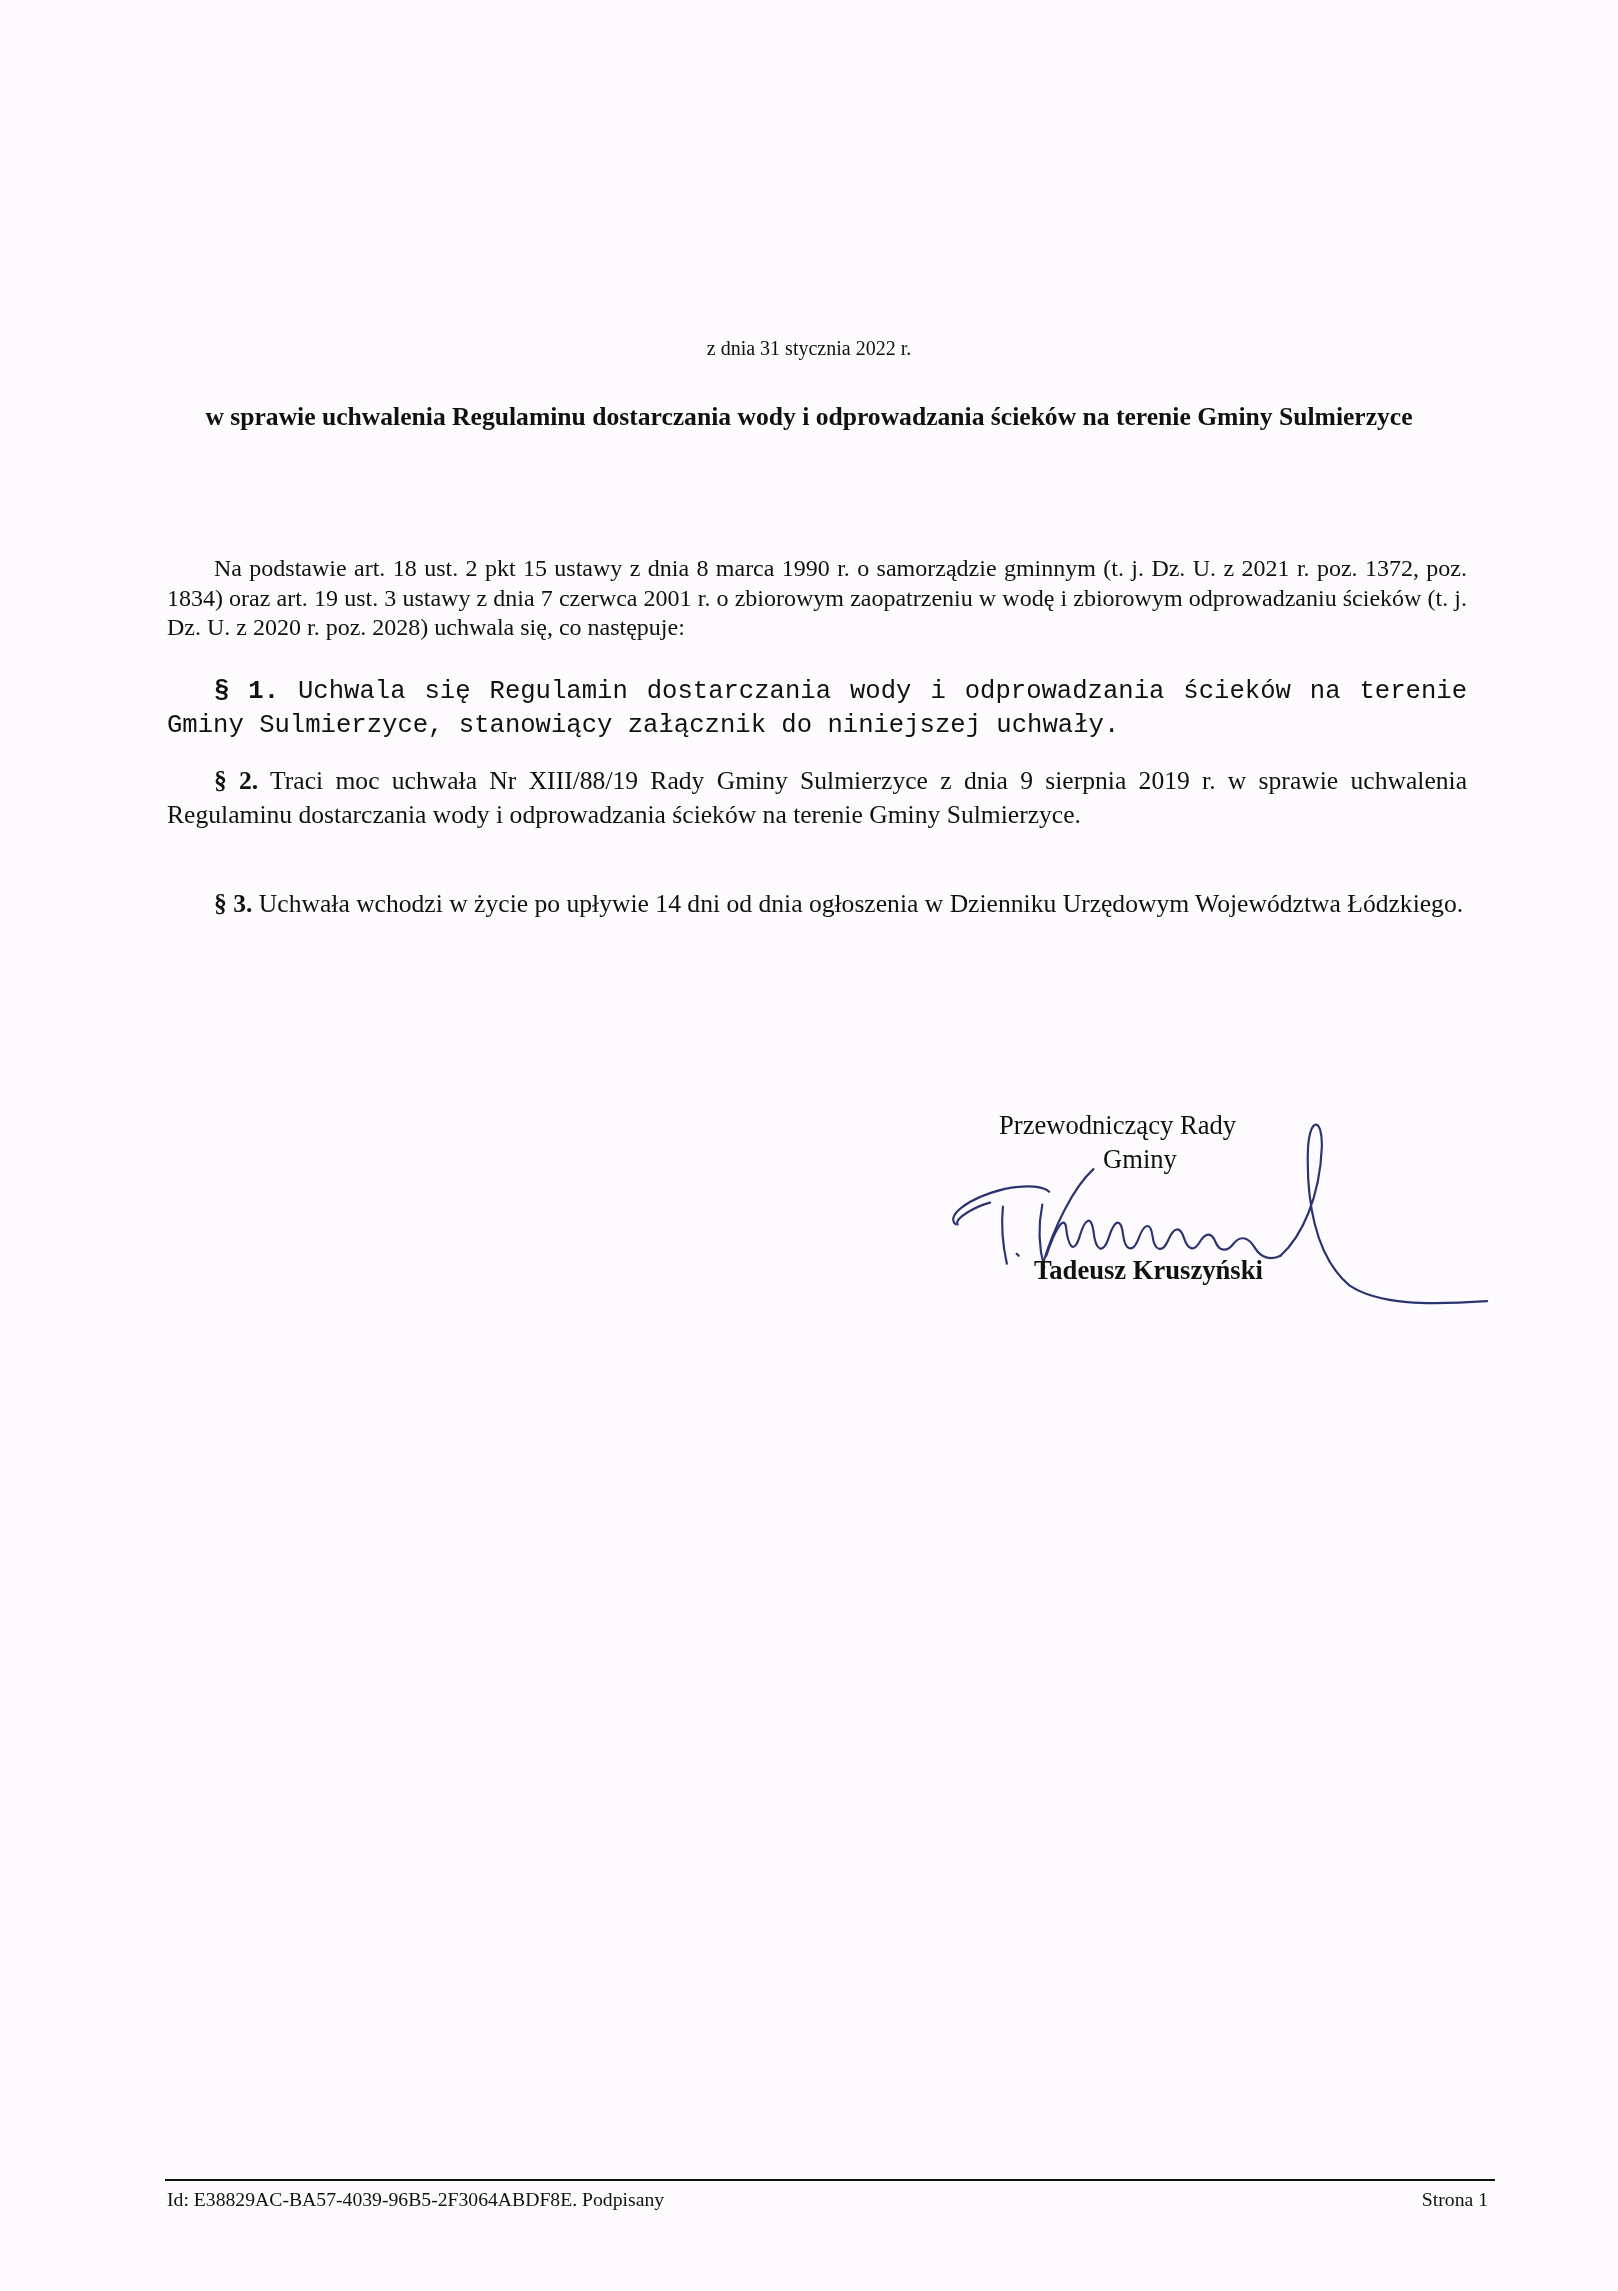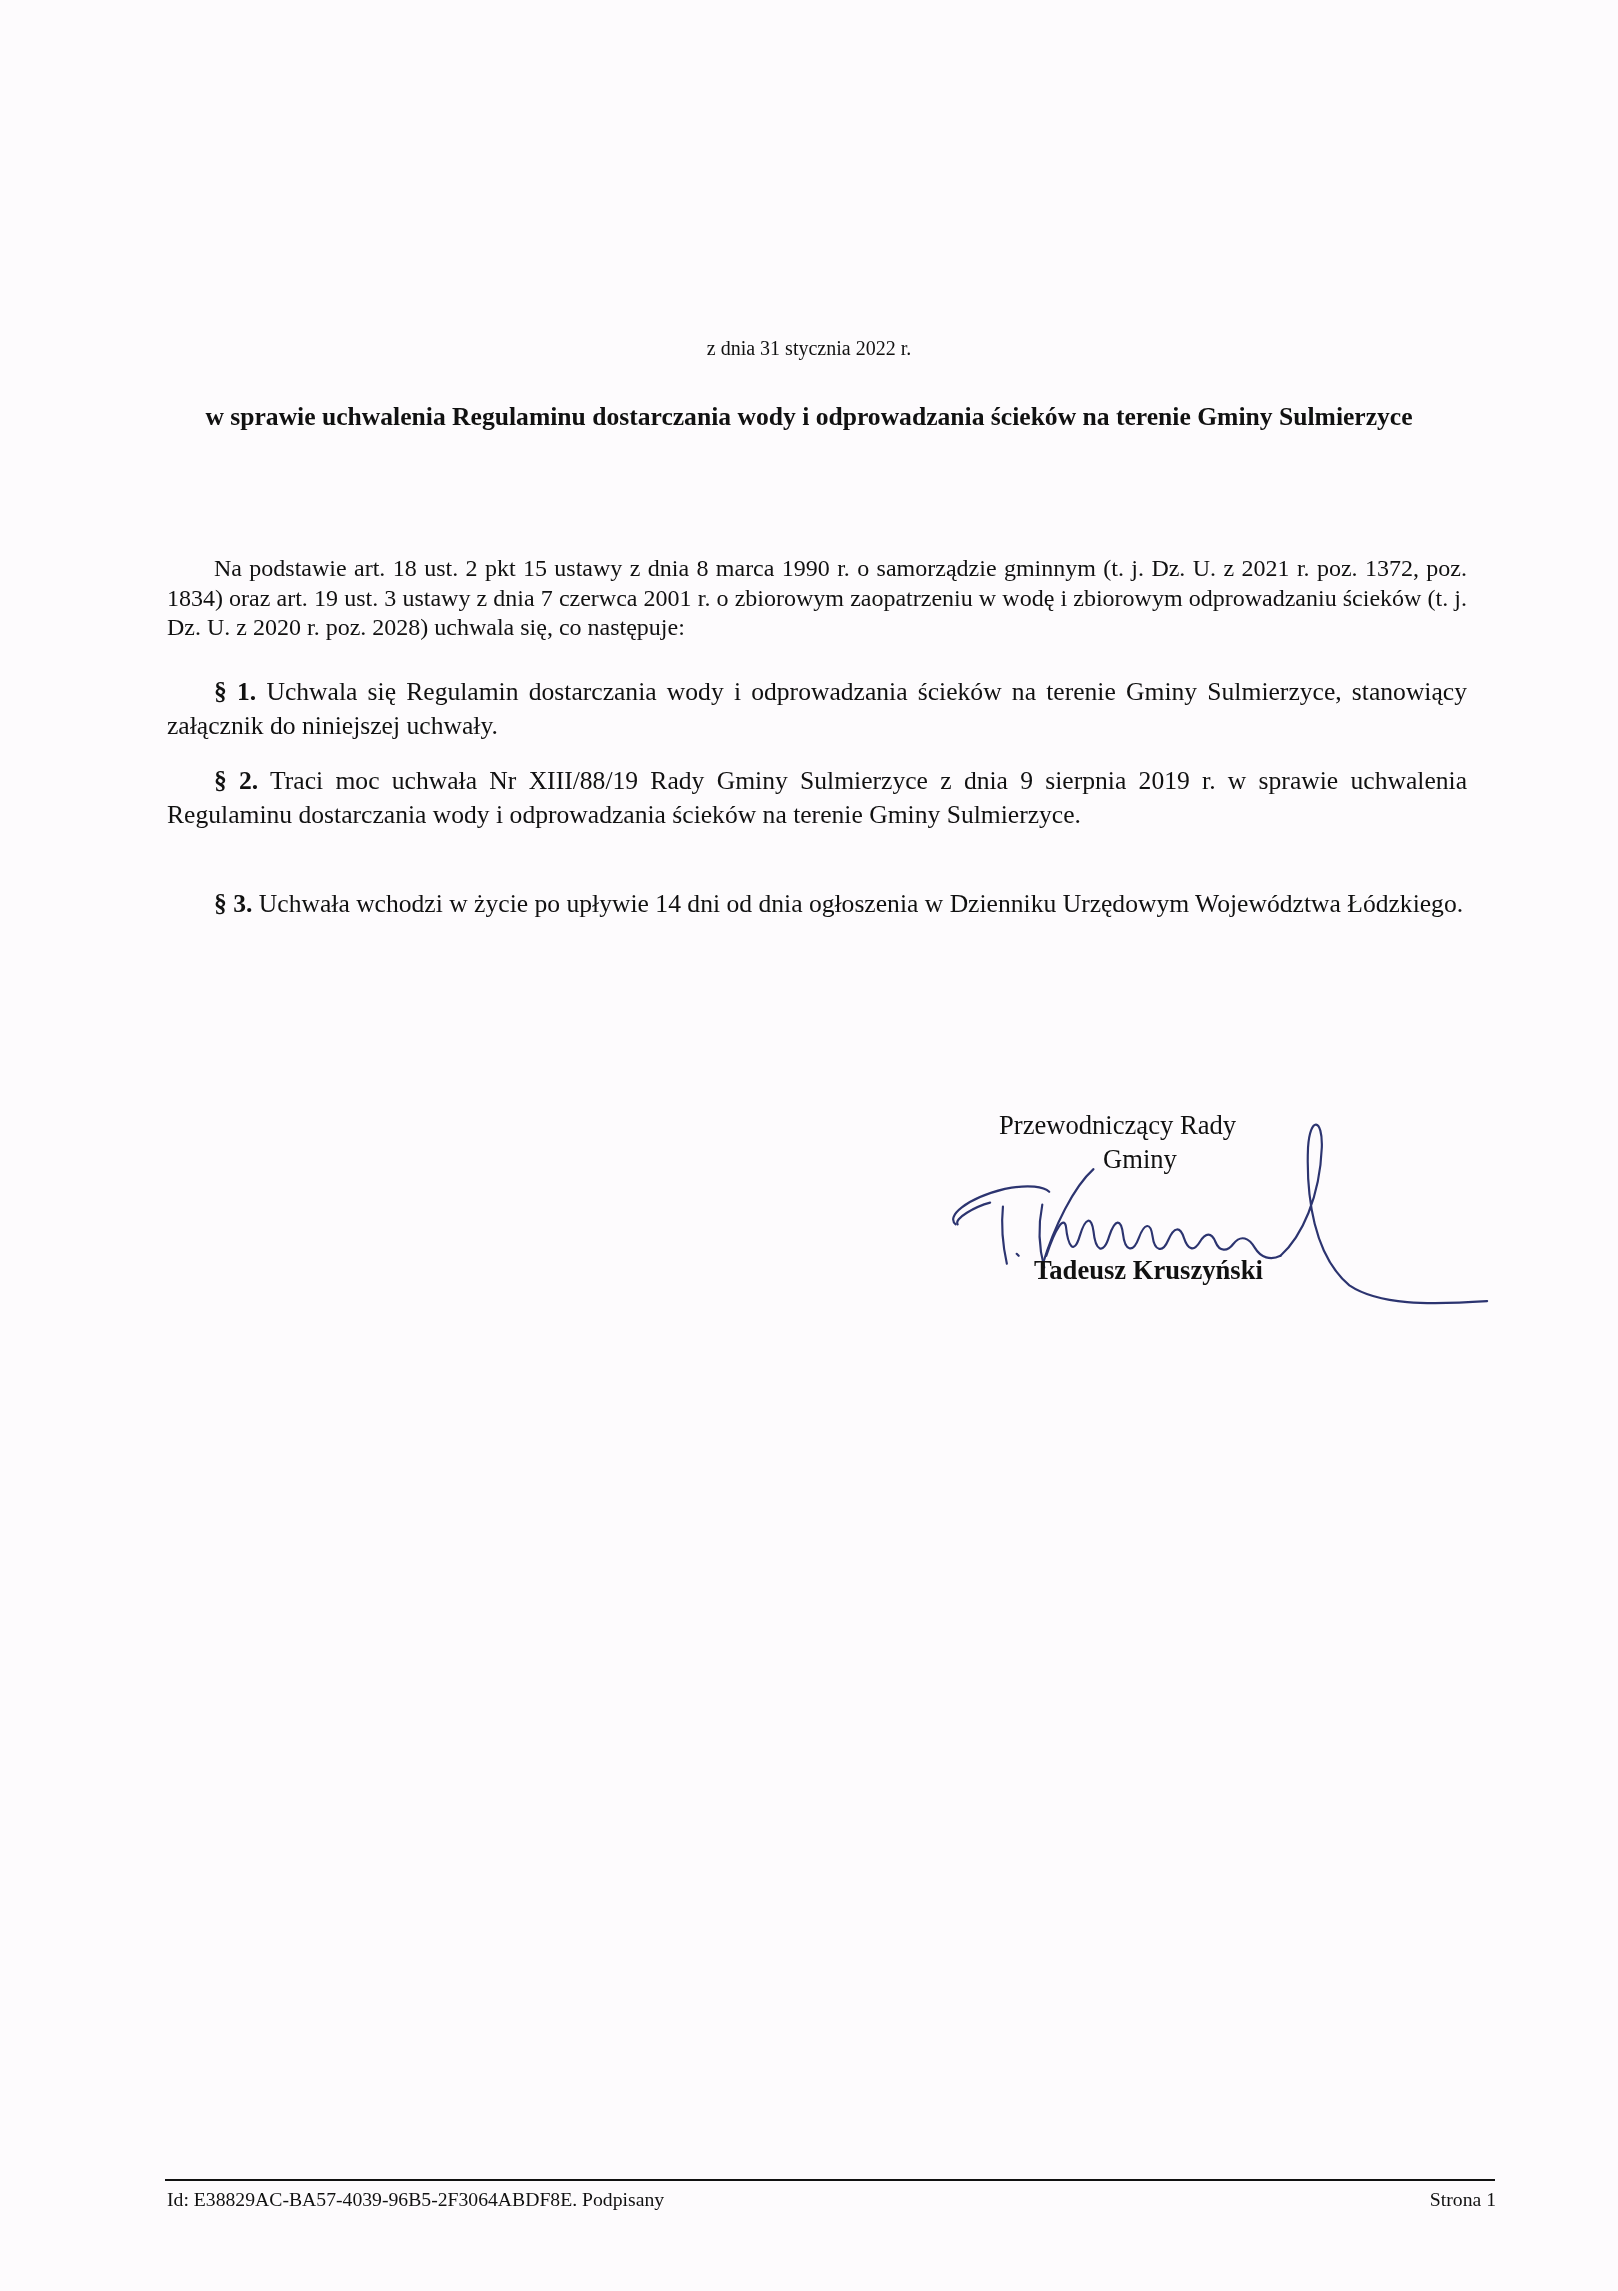--- a/index.html
+++ b/index.html
@@ -49,21 +49,21 @@
     }
     .body-text {
       position: absolute;
       left: 167px;
       width: 1300px;
       font-size: 25.6px;
       line-height: 34px;
       text-align: justify;
     }
     .preamble { top: 524px; line-height: 29.6px; font-size: 24px; }
-    .para1 { top: 645px; }
+    .para1 { top: 645px; font-family: Liberation Mono, monospace; }
     .para2 { top: 734px; }
     .para3 { top: 857px; }
     .indent { text-indent: 47px; margin-top: 30px; }
     .para-mark { font-weight: bold; }
     .signature-block {
       position: absolute;
       left: 926px;
       top: 1108px;
       width: 414px;
       font-size: 26.6px;
@@ -97,21 +97,21 @@
     }
     .footer-id {
       position: absolute;
       left: 167px;
       top: 2187px;
       font-size: 19.7px;
       line-height: 25.6px;
     }
     .footer-page {
       position: absolute;
-      right: 122px;
+      right: 130px;
       top: 2187px;
       font-size: 19.7px;
       line-height: 25.6px;
     }
   </style>
 </head>
 <body>
 
 <div class="page">
 

